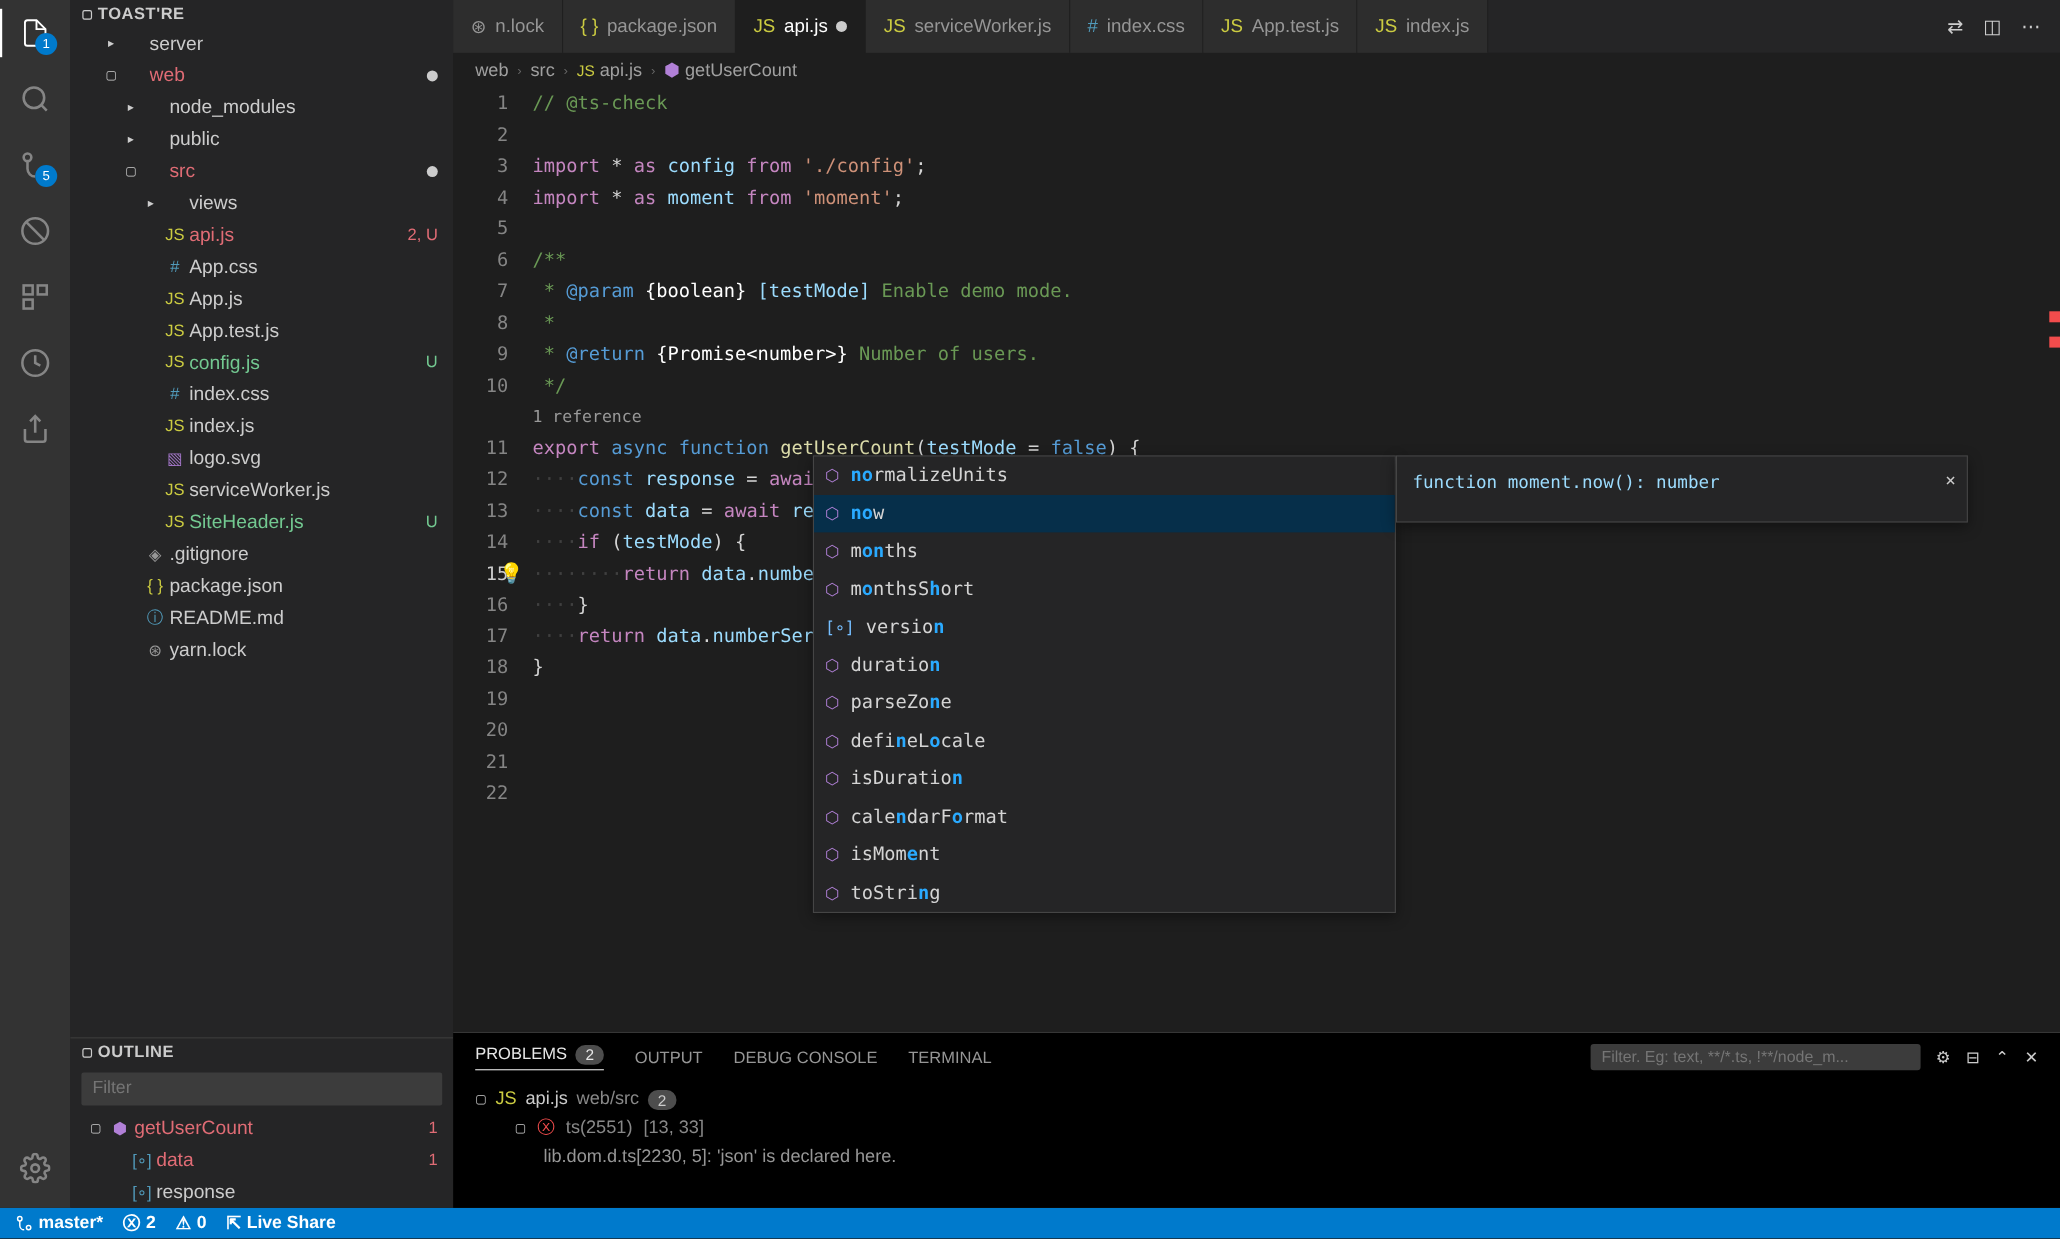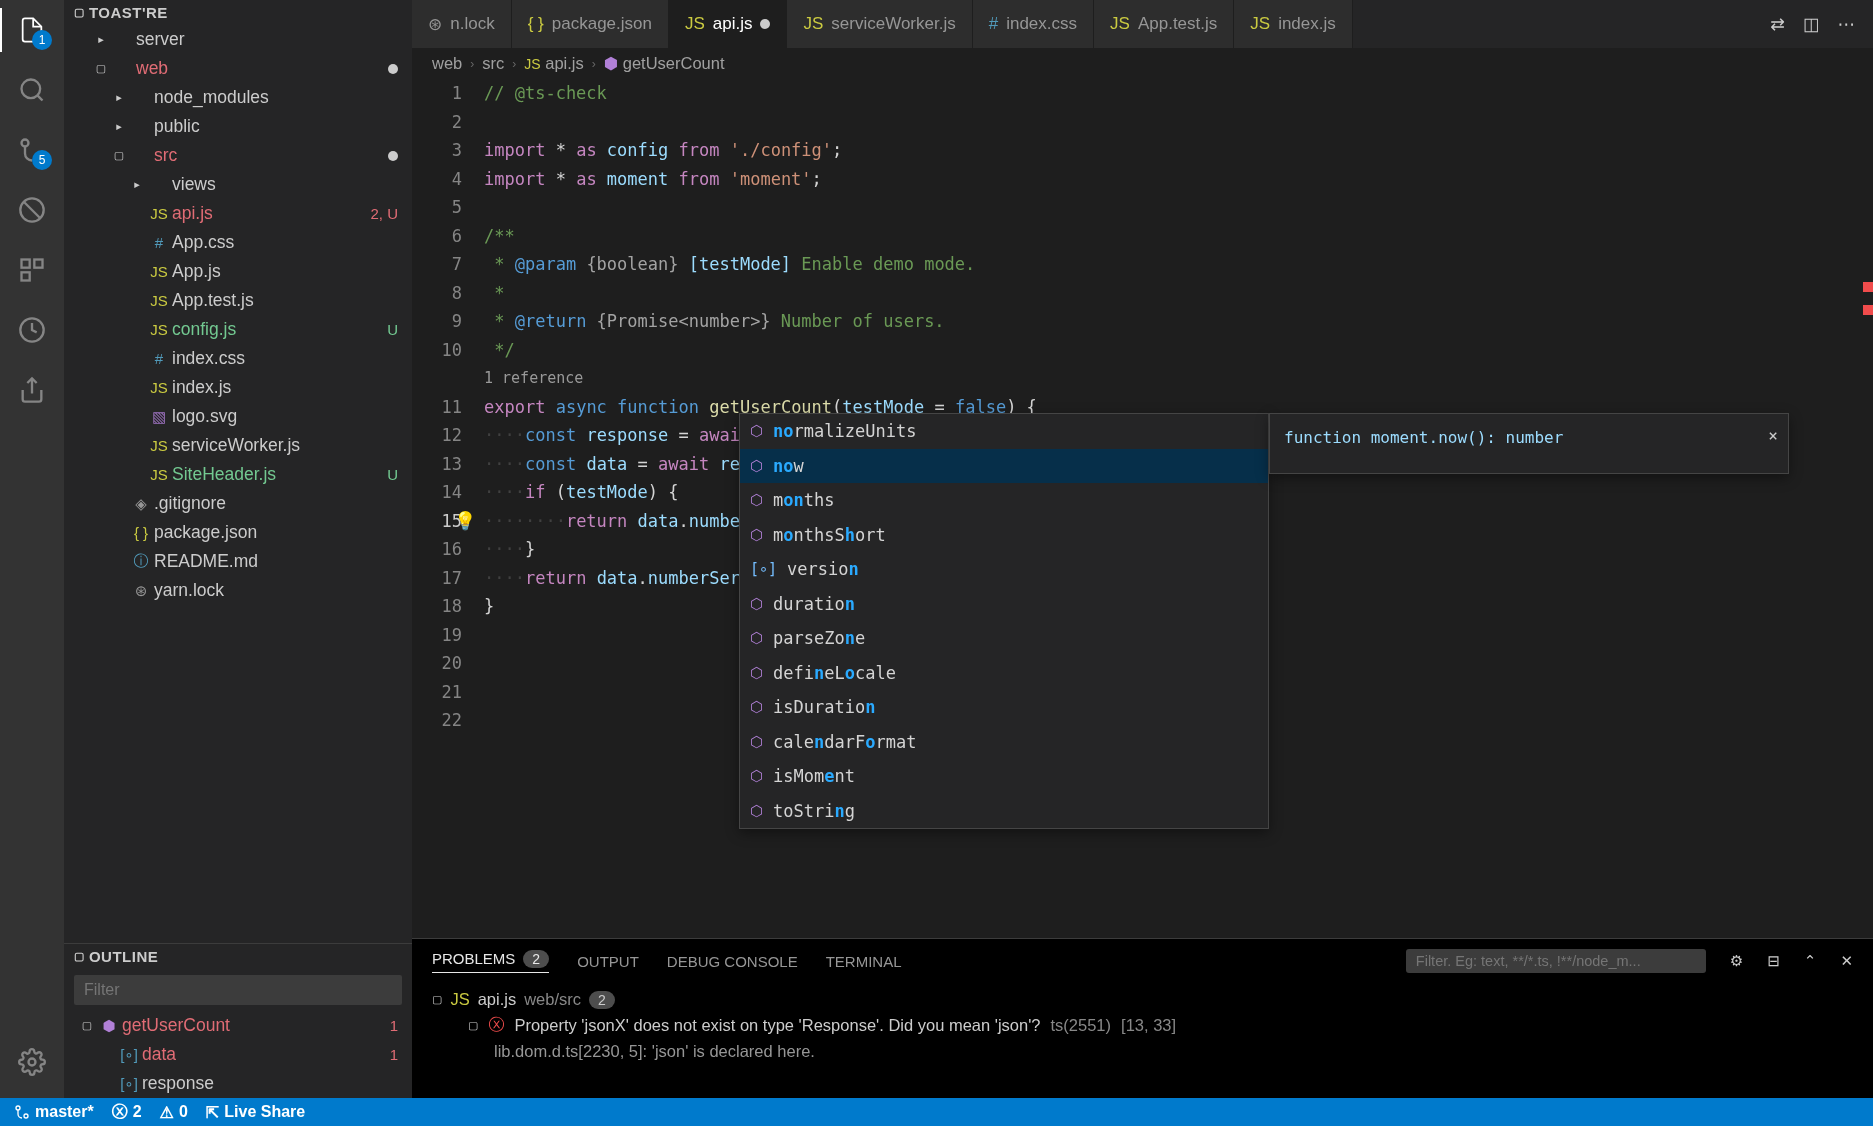--- a/index.html
+++ b/index.html
@@ -38,42 +38,42 @@
 .gutter .ln.cur { color: #cccccc; }
 .code { flex: 1; position: relative; white-space: pre; }
 .codelens { color: #999999; font-size: 15px; height: 28.5px; display: flex; align-items: center; }
 .cline { height: 28.5px; display: flex; align-items: center; }
 .c-comment { color: #6a9955; }
 .c-keyword { color: #c586c0; }
 .c-blue { color: #569cd6; }
 .c-string { color: #ce9178; }
 .c-func { color: #dcdcaa; }
 .c-var { color: #9cdcfe; }
-.c-type { color: #a3a3a3; text-align: right; }
+.c-type { color: #ffffff; text-align: right; }
 .c-text { color: #d4d4d4; }
 .c-ws { color: #404040; }
 .errunder { text-decoration: underline wavy #f14c4c; }
 .bulb { position: absolute; left: -30px; color: #ffcc00; font-size: 18px; }
 .cursor { border-left: 2px solid #aeafad; height: 22px; display: inline-block; vertical-align: middle; }
 .intellisense { position: absolute; left: 327px; top: 334px; background: #252526; border: 1px solid #454545; width: 530px; z-index: 10; box-shadow: 0 4px 12px rgba(0,0,0,0.4); font-family: "SF Mono", Monaco, Consolas, monospace; }
 .is-item { display: flex; align-items: center; padding: 3px 10px; gap: 10px; cursor: pointer; font-size: 17px; }
 .is-item.selected { background: #062f4a; }
 .is-icon { color: #b180d7; font-size: 15px; }
 .is-icon.var { color: #75beff; }
 .is-label { color: #d4d4d4; }
 .is-label .hl { color: #2aaaff; font-weight: 600; }
 .is-doc { position: absolute; left: 857px; top: 334px; background: #252526; border: 1px solid #454545; width: 520px; padding: 10px 14px; font-size: 16px; color: #cccccc; z-index: 10; box-shadow: 0 4px 12px rgba(0,0,0,0.4); }
 .is-doc .sig { color: #9cdcfe; font-family: "SF Mono", Monaco, monospace; margin-bottom: 10px; }
 .is-doc .close { position: absolute; top: 8px; right: 10px; color: #cccccc; cursor: pointer; }
 .panel { height: 160px; background: #000000; border-top: 1px solid #3c3c3c; display: flex; flex-direction: column; }
 .panel-tabs { display: flex; align-items: center; padding: 10px 20px; gap: 28px; font-size: 15px; }
 .panel-tab { color: #969696; cursor: pointer; display: flex; align-items: center; gap: 8px; }
 .panel-tab.active { color: #e7e7e7; border-bottom: 1px solid #e7e7e7; padding-bottom: 4px; }
 .panel-badge { background: #4d4d4d; border-radius: 10px; padding: 1px 9px; font-size: 14px; }
-.panel-actions { margin-left: auto; display: flex; align-items: center; gap: 24px; }
+.panel-actions { margin-left: auto; display: flex; align-items: center; gap: 14px; }
 .panel-filter { background: #3c3c3c; border: none; padding: 4px 10px; color: #cccccc; font-size: 14.5px; width: 300px; border-radius: 3px; }
 .panel-body { flex: 1; padding: 4px 20px; font-size: 16.5px; overflow: auto; }
 .prob-file { display: flex; align-items: center; gap: 8px; padding: 3px 0; }
 .prob-item { display: flex; align-items: center; gap: 10px; padding: 3px 0 3px 36px; }
 .prob-detail { padding: 3px 0 3px 62px; color: #969696; }
 .err-icon { color: #f14c4c; font-size: 16px; }
 .statusbar { height: 28px; background: #007acc; color: #ffffff; display: flex; align-items: center; padding: 0 14px; font-size: 16px; gap: 18px; }
 .statusbar .right { margin-left: auto; display: flex; align-items: center; gap: 22px; }
 .sb-item { display: flex; align-items: center; gap: 5px; cursor: pointer; font-weight: bold; }
 .icon-js { color: #cbcb41; }
@@ -473,21 +473,20 @@
         <div class="prob-file">
           <span style="font-size:11px">▢</span>
           <span class="icon-js">JS</span>
           <span>api.js</span>
           <span style="color:#888">web/src</span>
           <span class="panel-badge">2</span>
         </div>
         <div class="prob-item">
           <span style="font-size:11px">▢</span>
           <span class="err-icon">ⓧ</span>
-          <span>Property 'jsonX' does not exist on type 'Response'. Did you mean 'json'?</span>
           <span style="color:#888">ts(2551)</span>
           <span style="color:#888">[13, 33]</span>
         </div>
         <div class="prob-detail">lib.dom.d.ts[2230, 5]: 'json' is declared here.</div>
       </div>
     </div>
   </div>
 </div>
 
 <div class="statusbar">

